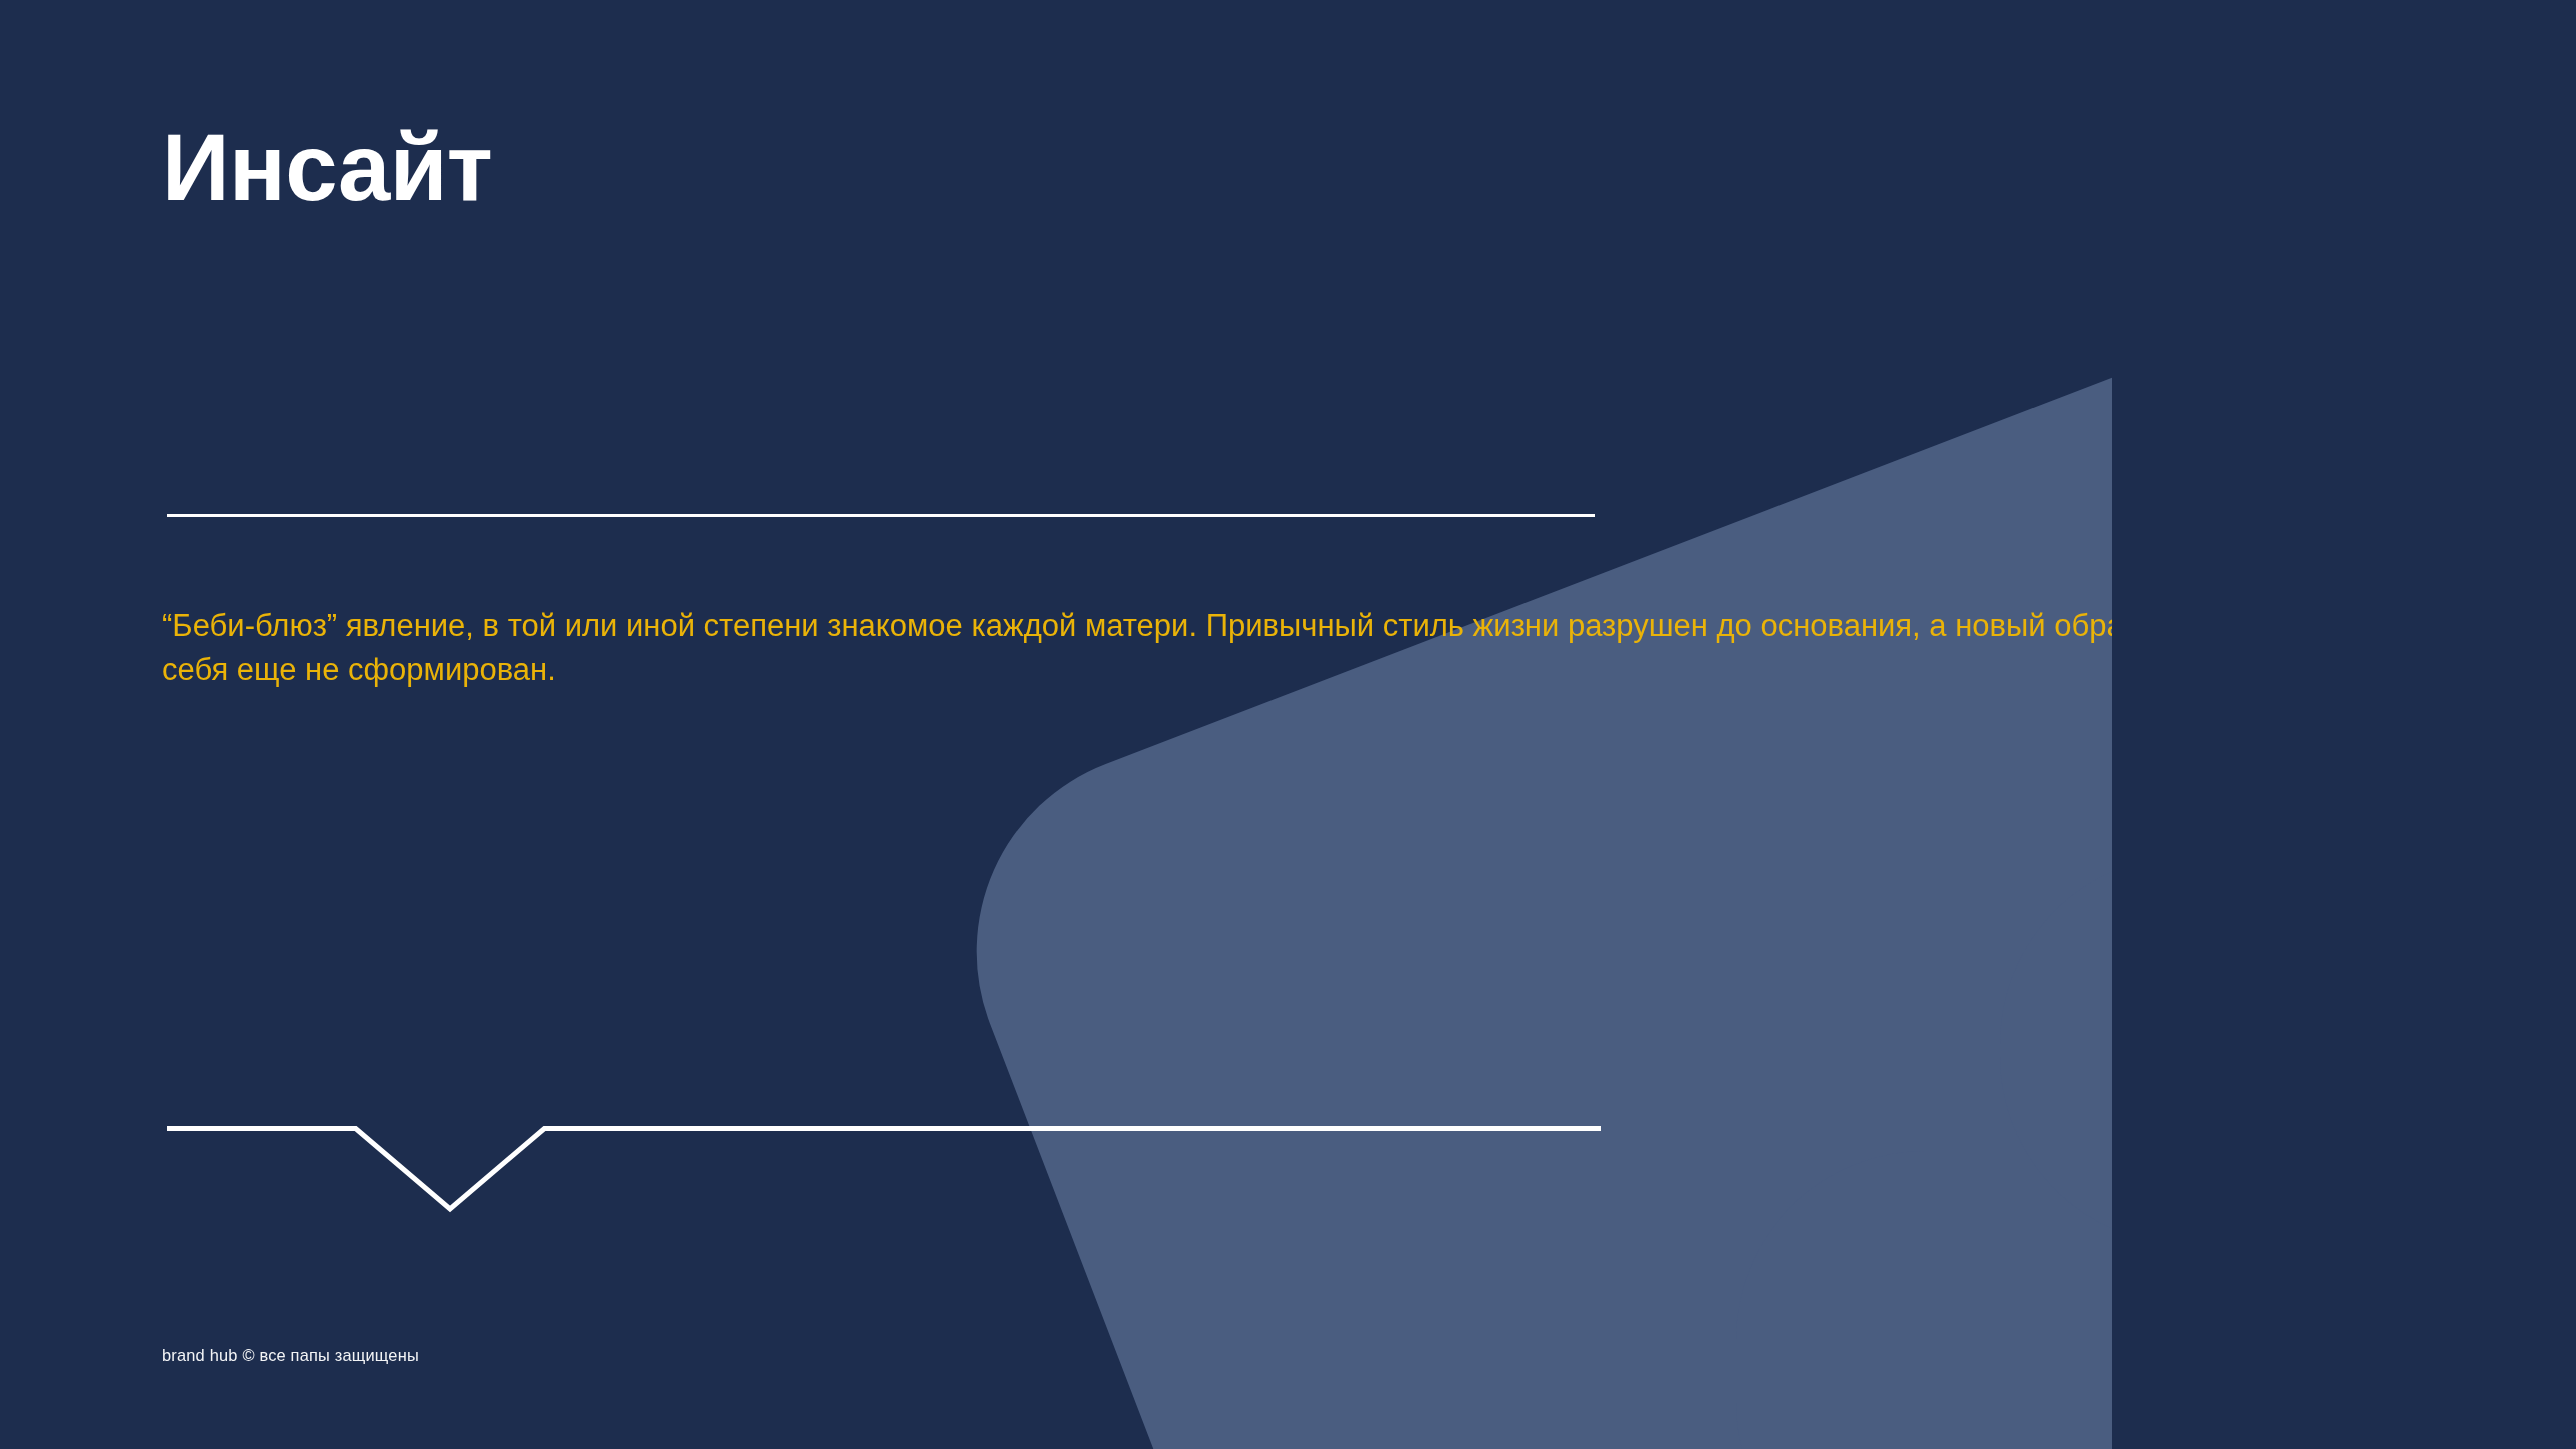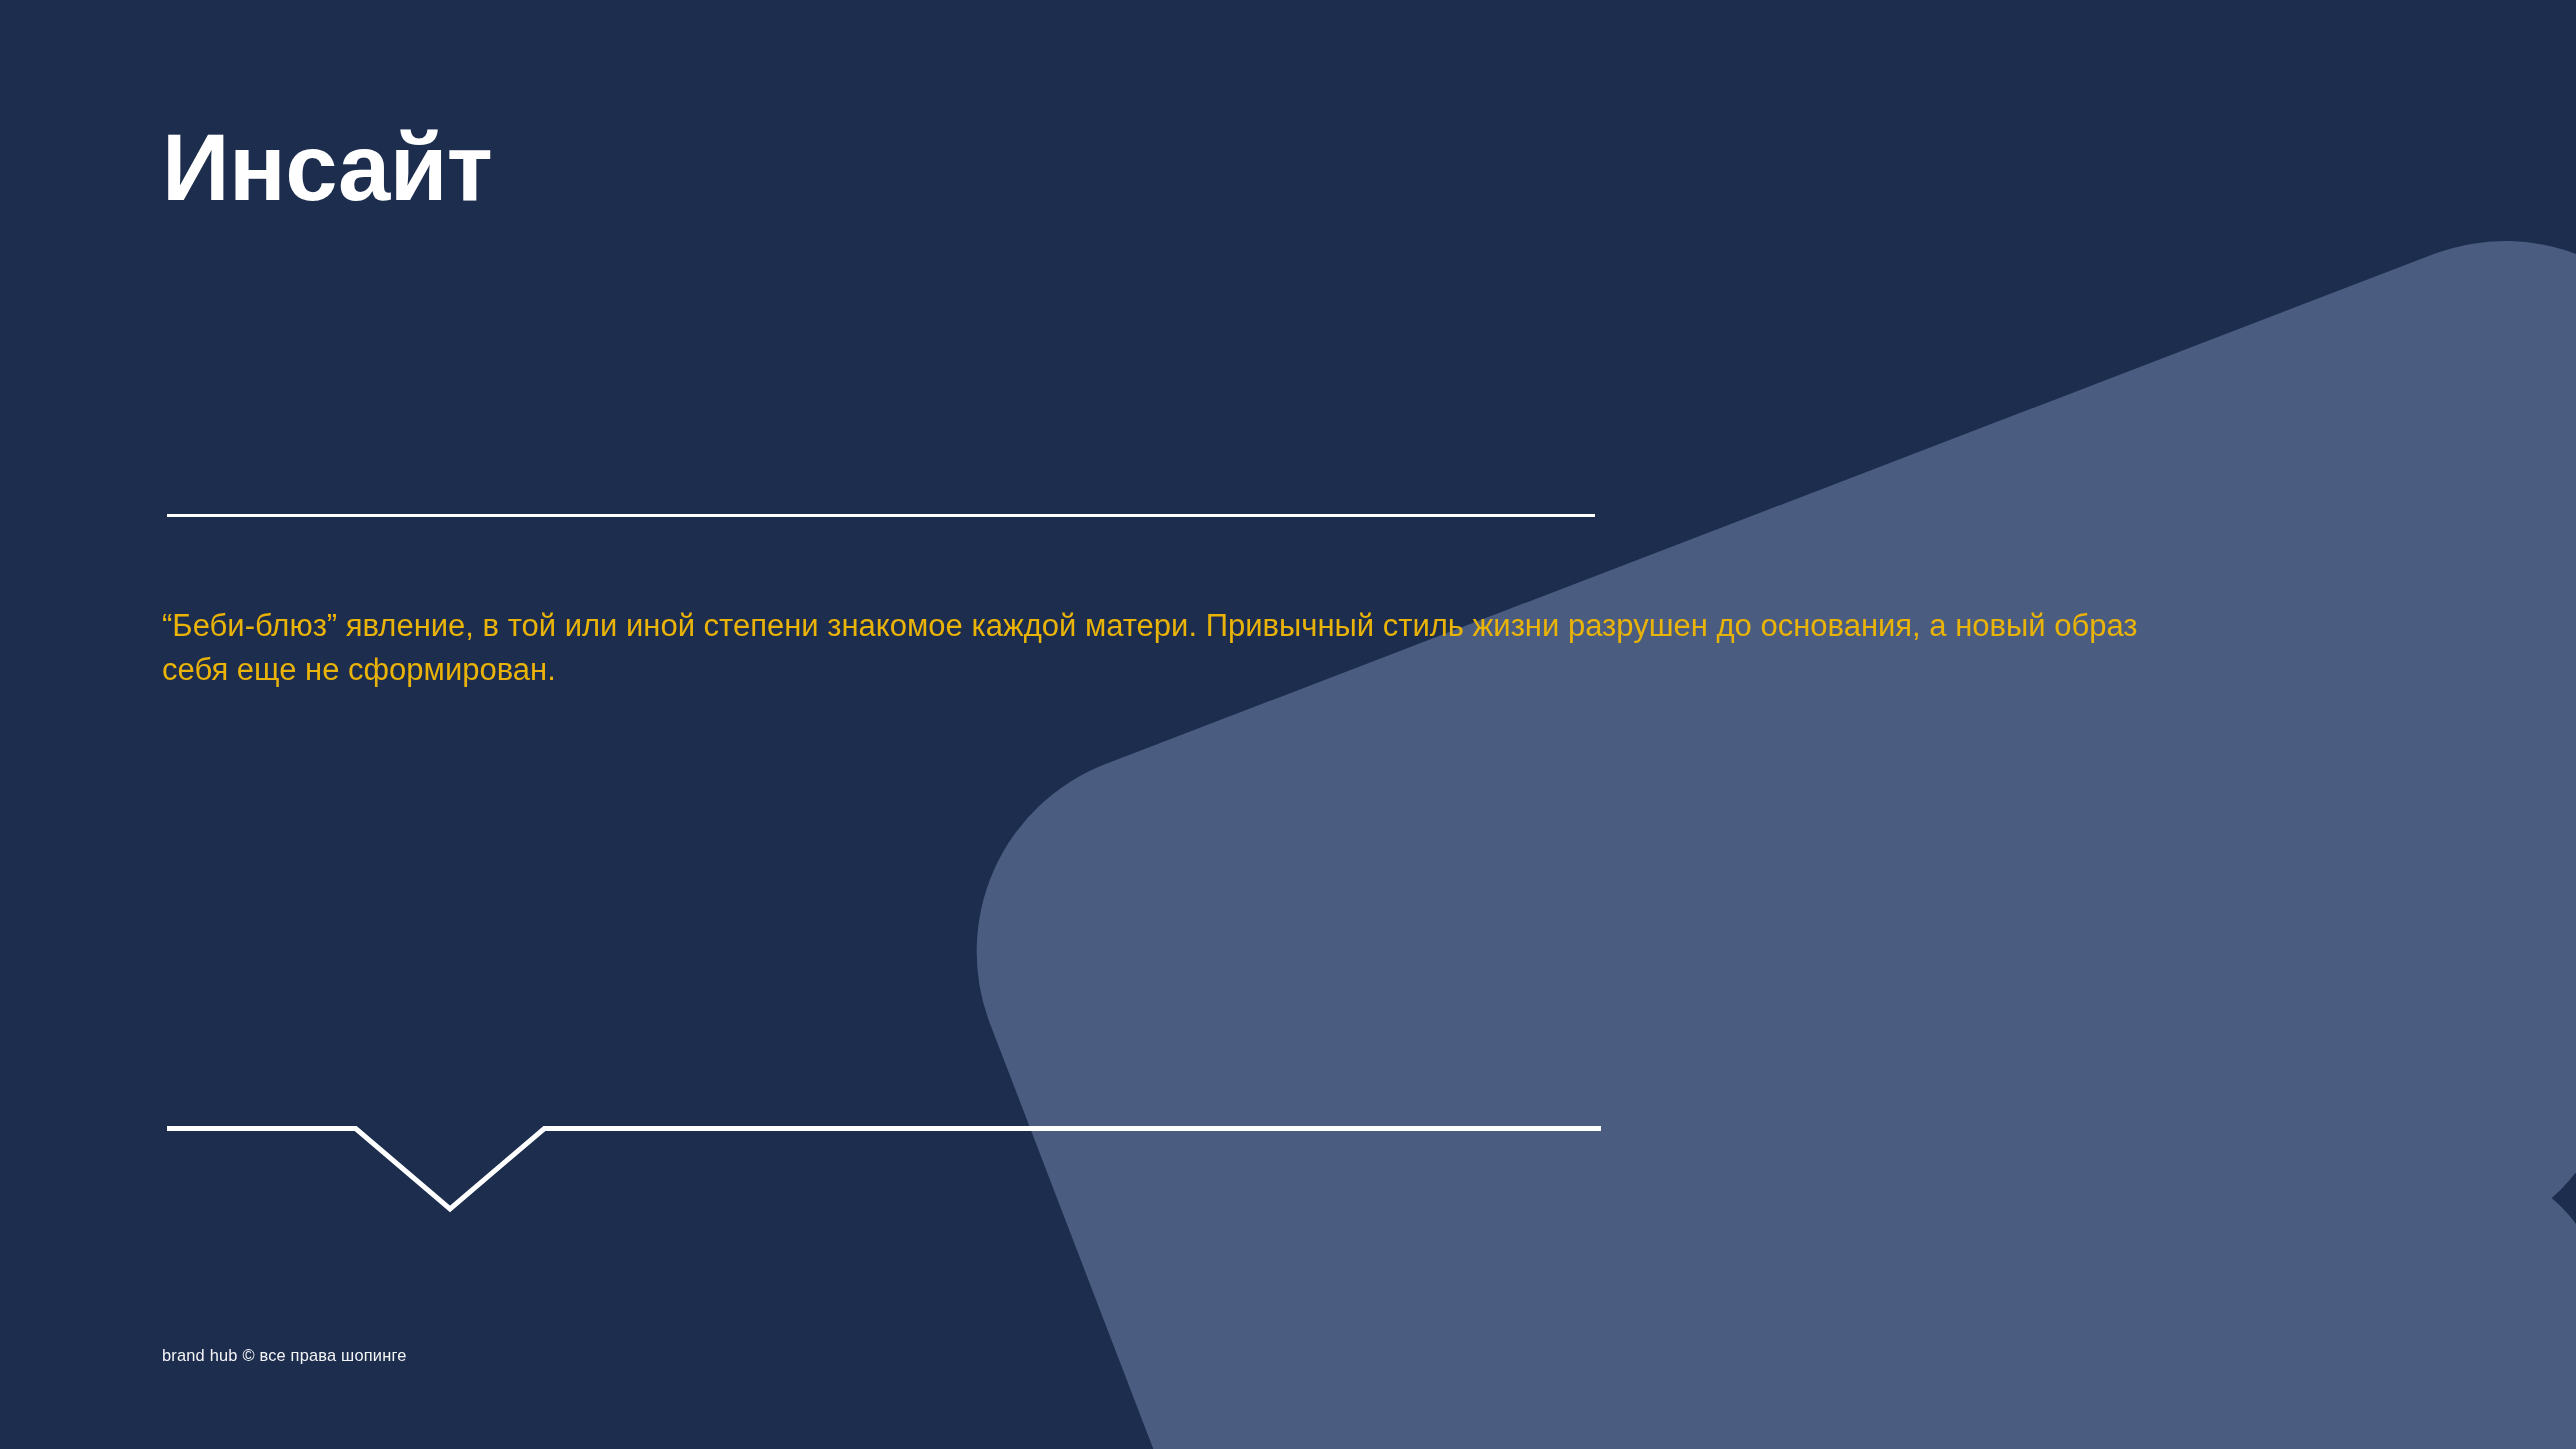--- a/index.html
+++ b/index.html
@@ -2,21 +2,21 @@
 <html lang="ru" style="font-size:10px"><head>
 <meta charset="utf-8">
 <style>
   html, body {
     margin: 0;
     padding: 0;
     background: #1d2d4e;
   }
   .slide {
     position: relative;
-    width: 2576px;
+    width: 2112px;
     height: 1449px;
     background: #1d2d4e;
     overflow: hidden;
     font-family: "Liberation Sans", sans-serif;
     color: #ffffff;
   }
 
   
   .deco-layer {
     position: absolute;
@@ -137,17 +137,17 @@
     <div class="body-text">
       <p>“Беби-блюз” явление, в той или иной степени знакомое каждой матери. Привычный стиль жизни разрушен до основания, а новый образ себя еще не сформирован.</p>
     </div>
 
     <div class="rule-bottom">
       <svg viewBox="0 0 2280 140" preserveAspectRatio="none">
         <polyline points="0,4 300,4 450,132 600,4 2280,4" fill="none" stroke="#ffffff" stroke-width="5" vector-effect="non-scaling-stroke"></polyline>
       </svg>
     </div>
 
-    <div class="footer">brand hub © все права шопинге</div>
+    <div class="footer">brand hub © все папы защищены</div>
 
   </div>
 </div>
 
 
 </body></html>

